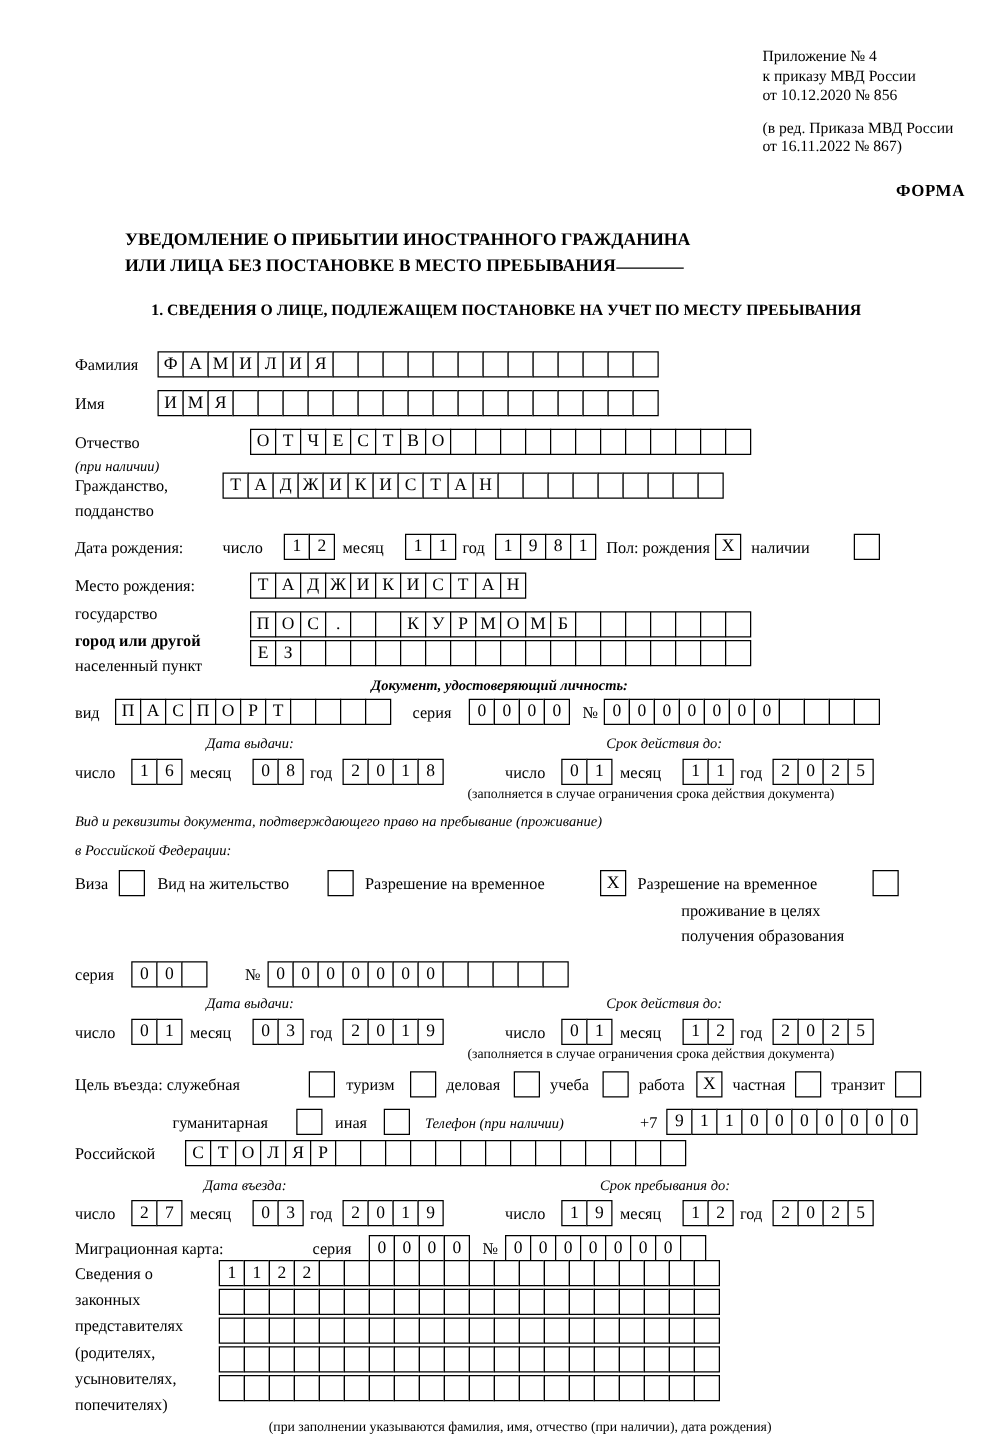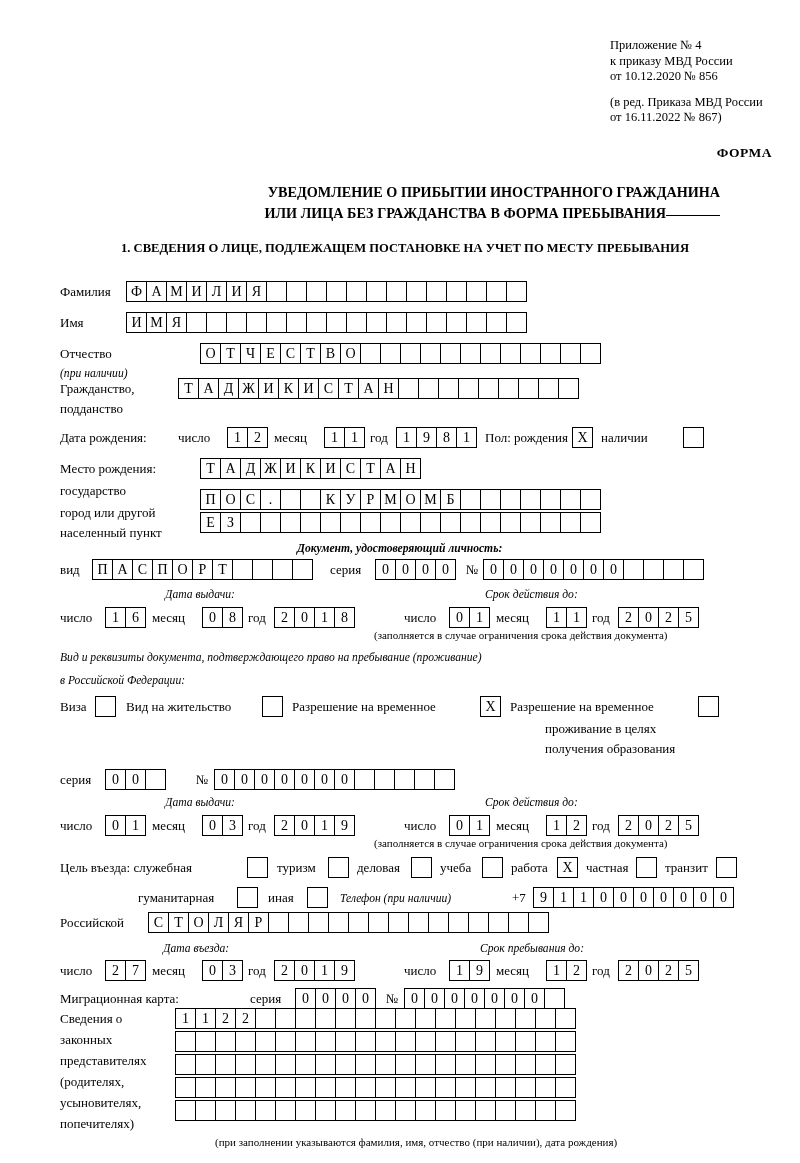--- a/index.html
+++ b/index.html
@@ -39,21 +39,21 @@
     text-align: right;
     font-weight: bold;
     font-size: 13.5px;
     letter-spacing: 0.5px;
   }
   .title {
     position: absolute;
     left: 100px;
     top: 182px;
     width: 620px;
-    text-align: right;
+    text-align: left;
     font-weight: bold;
     font-size: 14.2px;
     line-height: 21px;
   }
   .title .blank {
     display: inline-block;
     width: 54px;
     border-bottom: 1px solid #000;
     vertical-align: 2px;
   }
@@ -112,21 +112,21 @@
     <div class="grp2">
       <div>(в ред. Приказа МВД России</div>
       <div>от 16.11.2022 № 867)</div>
     </div>
   </div>
 
   <div class="forma">ФОРМА</div>
 
   <div class="title">
     <span>УВЕДОМЛЕНИЕ О ПРИБЫТИИ ИНОСТРАННОГО ГРАЖДАНИНА</span><br>
-    <span>ИЛИ ЛИЦА БЕЗ ГРАЖДАНСТВА В ФОРМА ПРЕБЫВАНИЯ</span><span class="blank"></span>
+    <span>ИЛИ ЛИЦА БЕЗ ПОСТАНОВКЕ В МЕСТО ПРЕБЫВАНИЯ</span><span class="blank"></span>
   </div>
 
   <div class="section-title">1. СВЕДЕНИЯ О ЛИЦЕ, ПОДЛЕЖАЩЕМ ПОСТАНОВКЕ НА УЧЕТ ПО МЕСТУ ПРЕБЫВАНИЯ</div>
 
   <div class="t" style="left:60px; top:284px;">Фамилия</div>
   <div class="boxrow" id="row-surname" style="left:126px; top:281px;">
       <div class="cell filled">Ф</div>
       <div class="cell filled">А</div>
       <div class="cell filled">М</div>
       <div class="cell filled">И</div>
@@ -244,21 +244,21 @@
   <div class="boxrow" id="row-sex-male" style="left:572px; top:427px;">
       <div class="cell filled">Х</div>
     </div>
   <div class="t" style="left:601px; top:430px;">наличии</div>
   <div class="boxrow" id="row-sex-female" style="left:683px; top:427px;">
       <div class="cell"></div>
     </div>
 
   <div class="t" style="left:60px; top:461px;">Место рождения:</div>
   <div class="t" style="left:60px; top:483px;">государство</div>
-  <div class="t" style="left:60px; top:505px;">город или другой</div>
+  <div class="t" style="left:60px; top:505px;font-weight:bold;">город или другой</div>
   <div class="t" style="left:60px; top:525px;">населенный пункт</div>
   <div class="boxrow" id="row-birthplace-country" style="left:200px; top:458px;">
       <div class="cell filled">Т</div>
       <div class="cell filled">А</div>
       <div class="cell filled">Д</div>
       <div class="cell filled">Ж</div>
       <div class="cell filled">И</div>
       <div class="cell filled">К</div>
       <div class="cell filled">И</div>
       <div class="cell filled">С</div>

